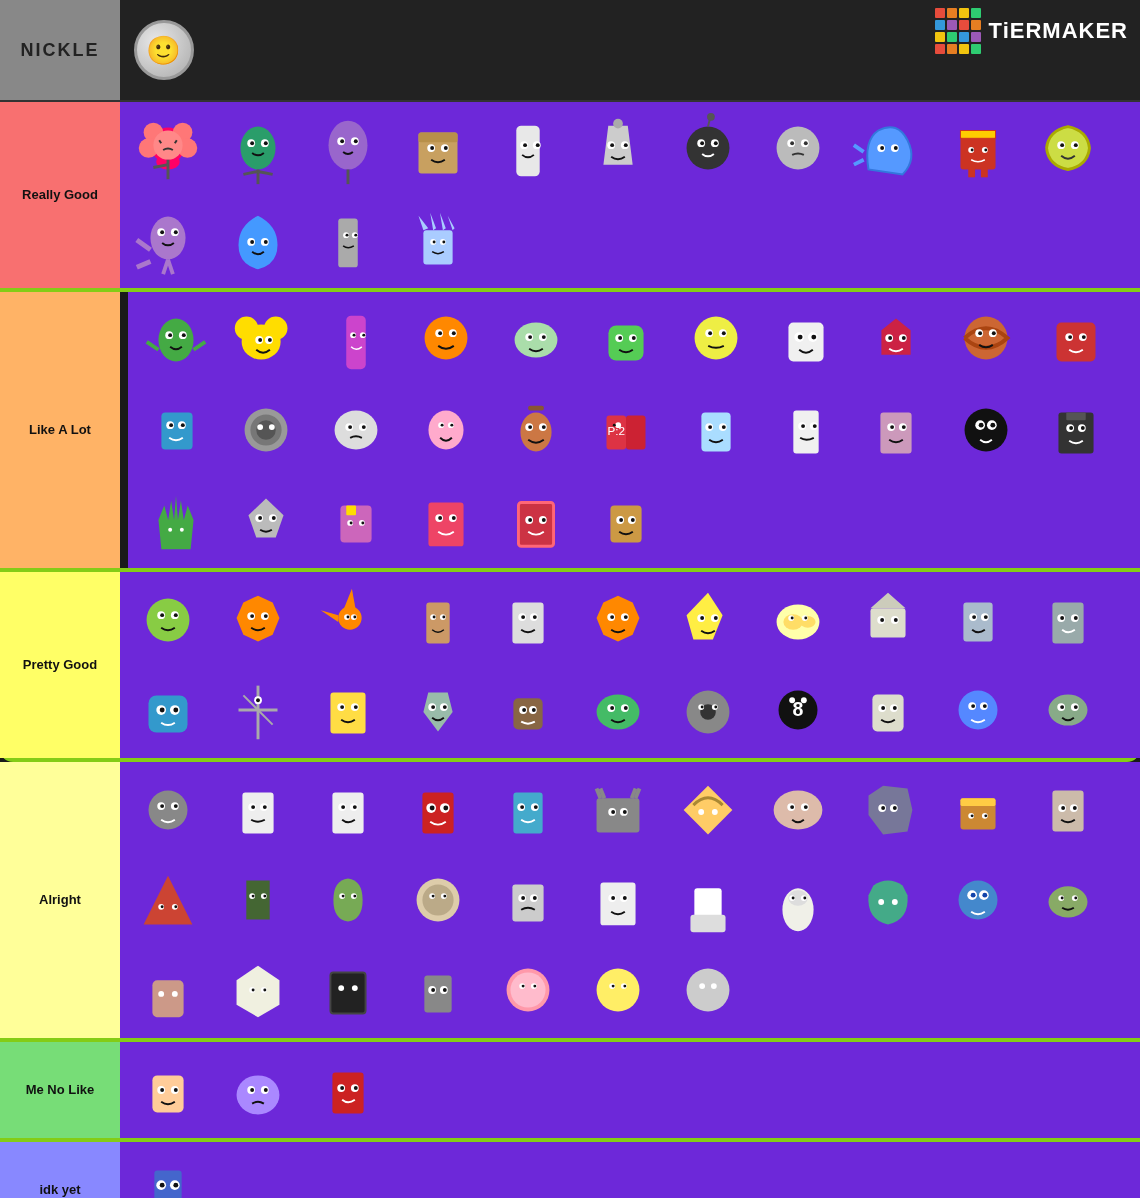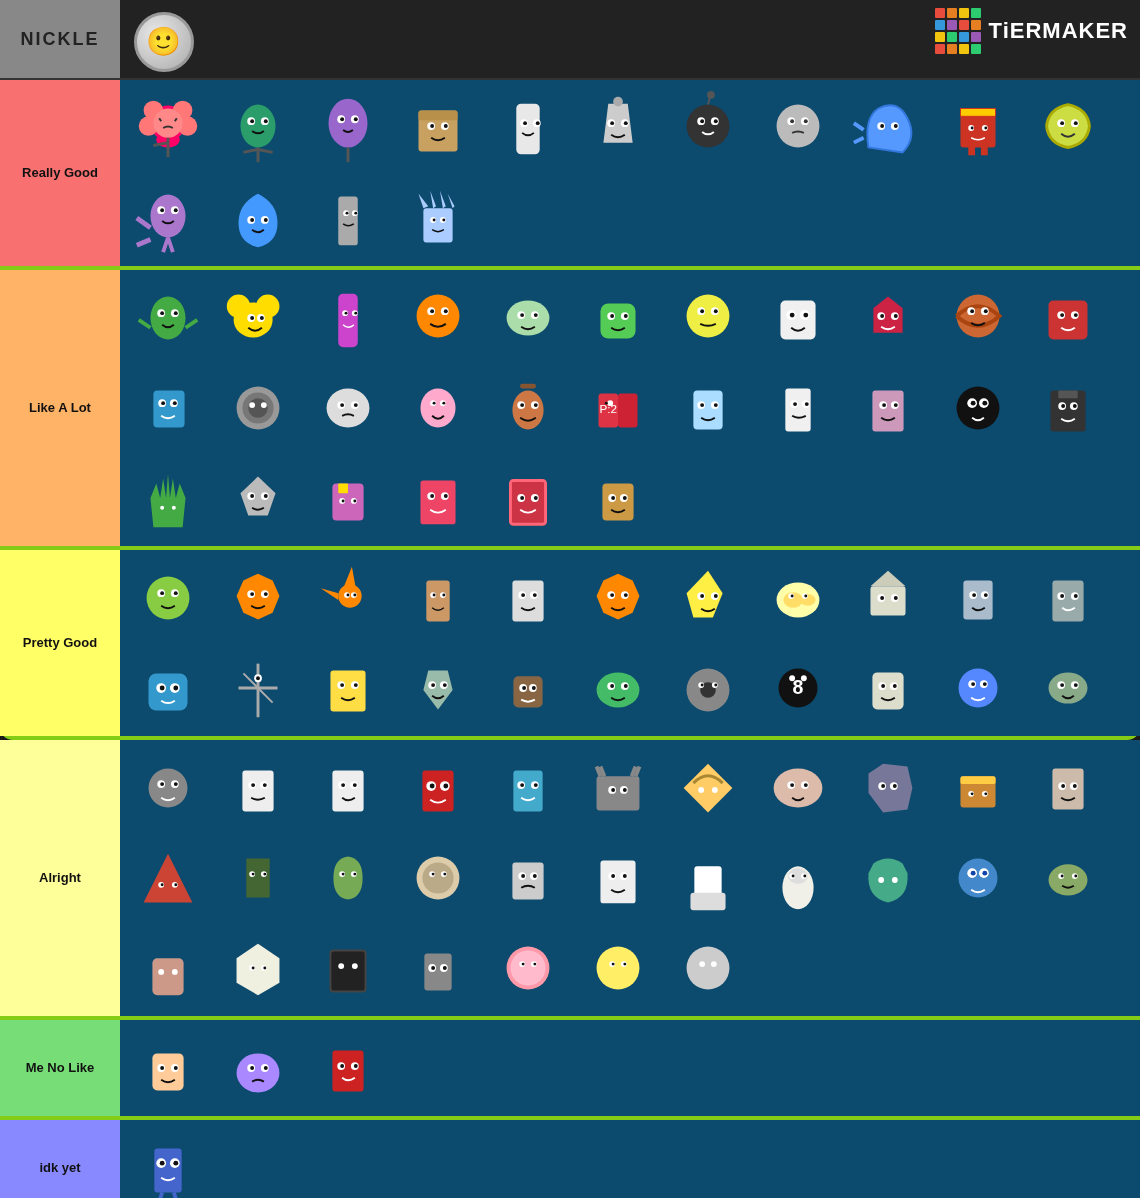--- a/index.html
+++ b/index.html
@@ -12,21 +12,21 @@
 
     .tier-table {
       width: 1140px;
     }
 
     
     .header-row {
       display: flex;
       align-items: center;
       background: #888;
-      height: 80px;
+      height: 102px;
       border-bottom: 2px solid #333;
     }
     .header-label {
       width: 120px;
       min-width: 120px;
       display: flex;
       align-items: center;
       justify-content: center;
       background: #888;
       height: 100%;
@@ -63,21 +63,21 @@
       padding: 8px;
       font-size: 13px;
       font-weight: bold;
       color: #222;
       line-height: 1.3;
     }
     .tier-items {
       display: flex;
       flex-wrap: wrap;
       flex: 1;
-      background: #0c4a6e;
+      background: #6d28d9;
       align-items: flex-start;
       padding: 4px;
       gap: 2px;
     }
 
     
     .tier-really-good .tier-label { background: #f87070; }
     .tier-like-a-lot .tier-label { background: #ffb366; }
     .tier-pretty-good .tier-label { background: #ffff66; }
     .tier-alright .tier-label { background: #ffff99; }
@@ -376,21 +376,21 @@
             <circle cx="35" cy="42" r="3" fill="white"></circle>
             <circle cx="45" cy="42" r="3" fill="white"></circle>
             <circle cx="36" cy="42" r="1.5" fill="#111"></circle>
             <circle cx="46" cy="42" r="1.5" fill="#111"></circle>
             <path d="M34 52 Q40 56 46 52" stroke="#111" stroke-width="1.5" fill="none"></path>
           </svg>
       </div>
     </div>
   </div>
 
-  <div class="tier-row tier-like-a-lot" style="min-height:270px;">
+  <div class="tier-row tier-like-a-lot" style="min-height:270px;gap:8px;">
     <div class="tier-label">
       <span class="tier-label-text">Like A Lot</span>
     </div>
     <div class="tier-items">
 
       <div class="char-item">
         <svg class="char-svg" viewBox="0 0 80 80">
             <ellipse cx="40" cy="40" rx="18" ry="22" fill="#44aa44"></ellipse>
             <circle cx="33" cy="35" r="4" fill="white"></circle>
             <circle cx="47" cy="35" r="4" fill="white"></circle>

